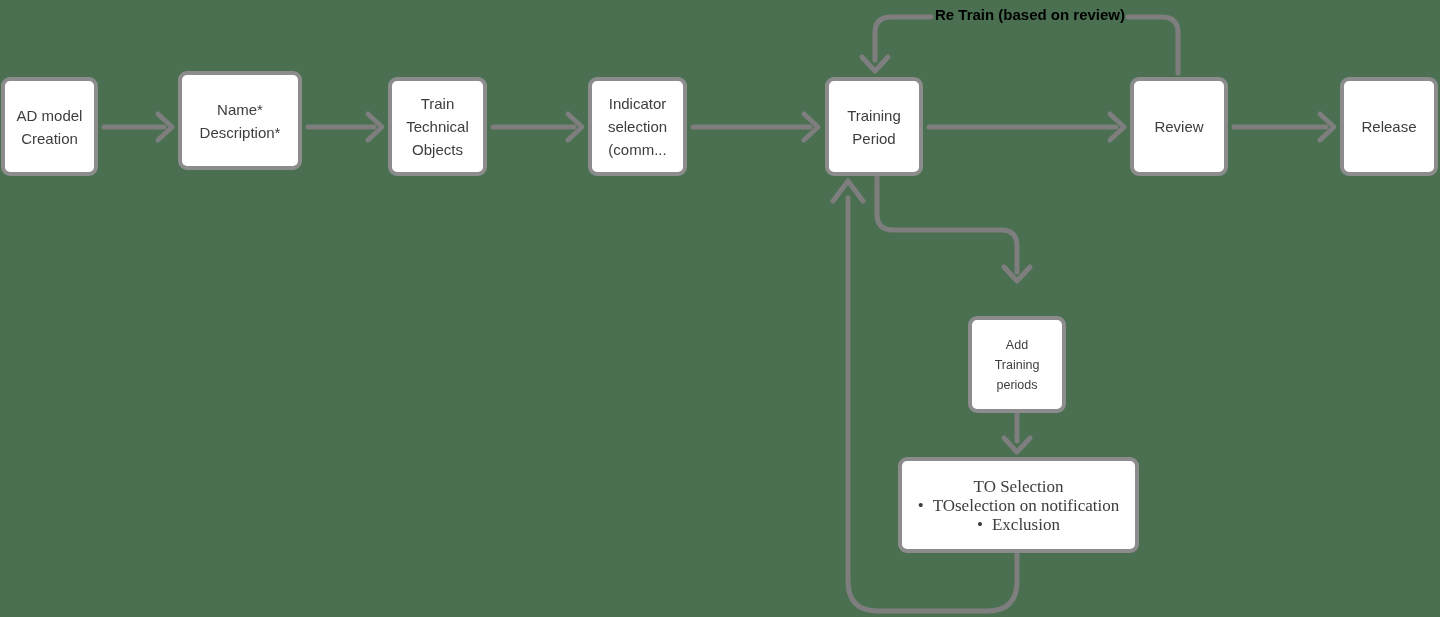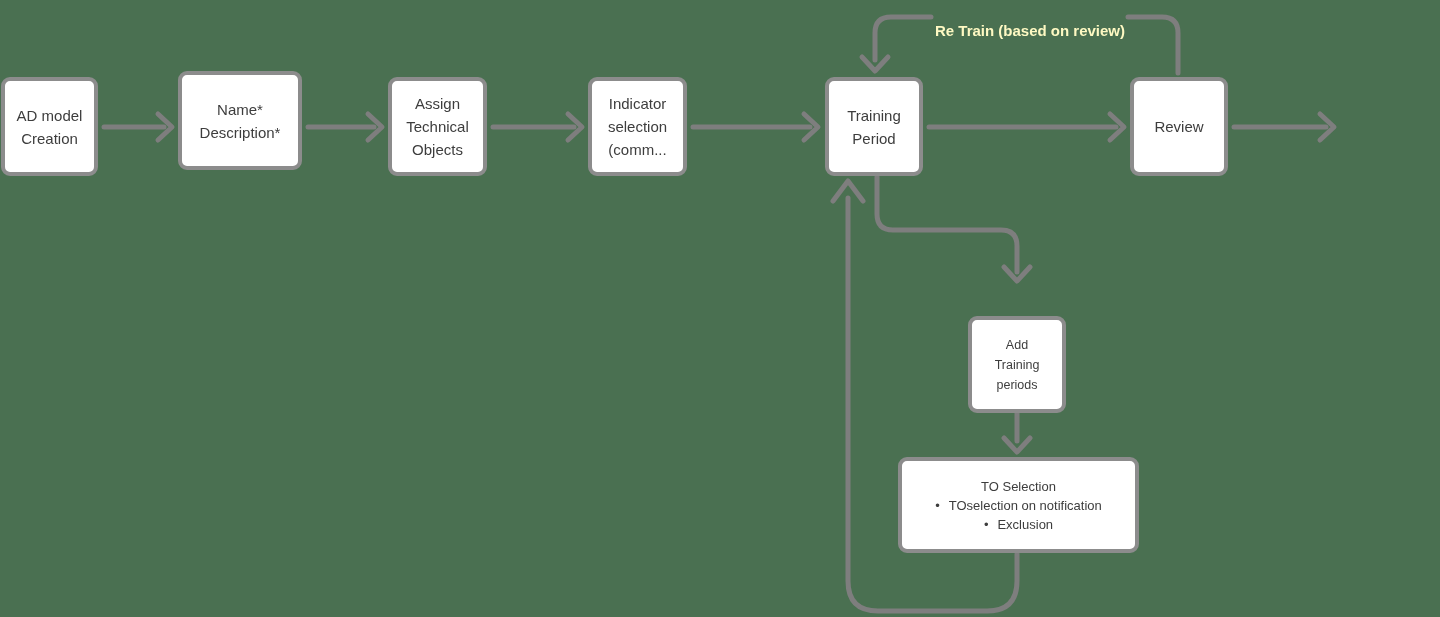--- a/index.html
+++ b/index.html
@@ -26,33 +26,33 @@
     display: flex;
     flex-direction: column;
     align-items: center;
     justify-content: center;
     text-align: center;
     color: #3d3d3d;
   }
   .box-main { font-size: 15px; line-height: 23px; }
   .box-small { font-size: 12.5px; line-height: 20px; margin-top: 28px; }
   .label { white-space: pre-line; }
-  .to-box { font-size: 13px; line-height: 19px; }
+  .to-box { font-size: 17px; line-height: 19px; font-family: Liberation Serif, serif; }
   .to-title { }
   .to-bullet { display: flex; justify-content: center; align-items: baseline; }
   .bullet-char { margin-right: 9px; }
   .retrain-label {
     position: absolute;
     left: 929px;
-    top: 22px;
+    top: 6px;
     width: 202px;
     text-align: center;
     font-size: 15px;
     font-weight: 700;
-    color: #fef9c3;
+    color: #000000;
     white-space: nowrap;
   }
 </style>
 </head>
 <body>
 
 <div class="canvas">
 
   <svg class="edges" width="1440" height="617" viewBox="0 0 1440 617" xmlns="http://www.w3.org/2000/svg">
     <g fill="none" stroke="#7e7e7e" stroke-width="5" stroke-linecap="round" stroke-linejoin="round">
@@ -109,40 +109,43 @@
     <span class="label">AD model
 Creation</span>
   </div>
 
   <div class="node box-main" style="left:178px; top:71px; width:124px; height:99px;">
     <span class="label">Name*
 Description*</span>
   </div>
 
   <div class="node box-main" style="left:388px; top:77px; width:99px; height:99px;">
-    <span class="label">Assign
+    <span class="label">Train
 Technical
 Objects</span>
   </div>
 
   <div class="node box-main" style="left:588px; top:77px; width:99px; height:99px;text-align:center;">
     <span class="label">Indicator
 selection
 (comm...</span>
   </div>
 
   <div class="node box-main" style="left:825px; top:77px; width:98px; height:99px;">
     <span class="label">Training
 Period</span>
   </div>
 
   <div class="node box-main" style="left:1130px; top:77px; width:98px; height:99px;">
     <span class="label">Review</span>
   </div>
 
+  <div class="node box-main" style="left:1340px; top:77px; width:98px; height:99px;">
+    <span class="label">Release</span>
+  </div>
 
   <div class="node box-small" style="left:968px; top:288px; width:98px; height:97px;">
     <span class="label">Add
 Training
 periods</span>
   </div>
 
   <div class="node to-box" style="left:898px; top:457px; width:241px; height:96px;">
     <div class="to-title">TO Selection</div>
     <div class="to-bullet">

